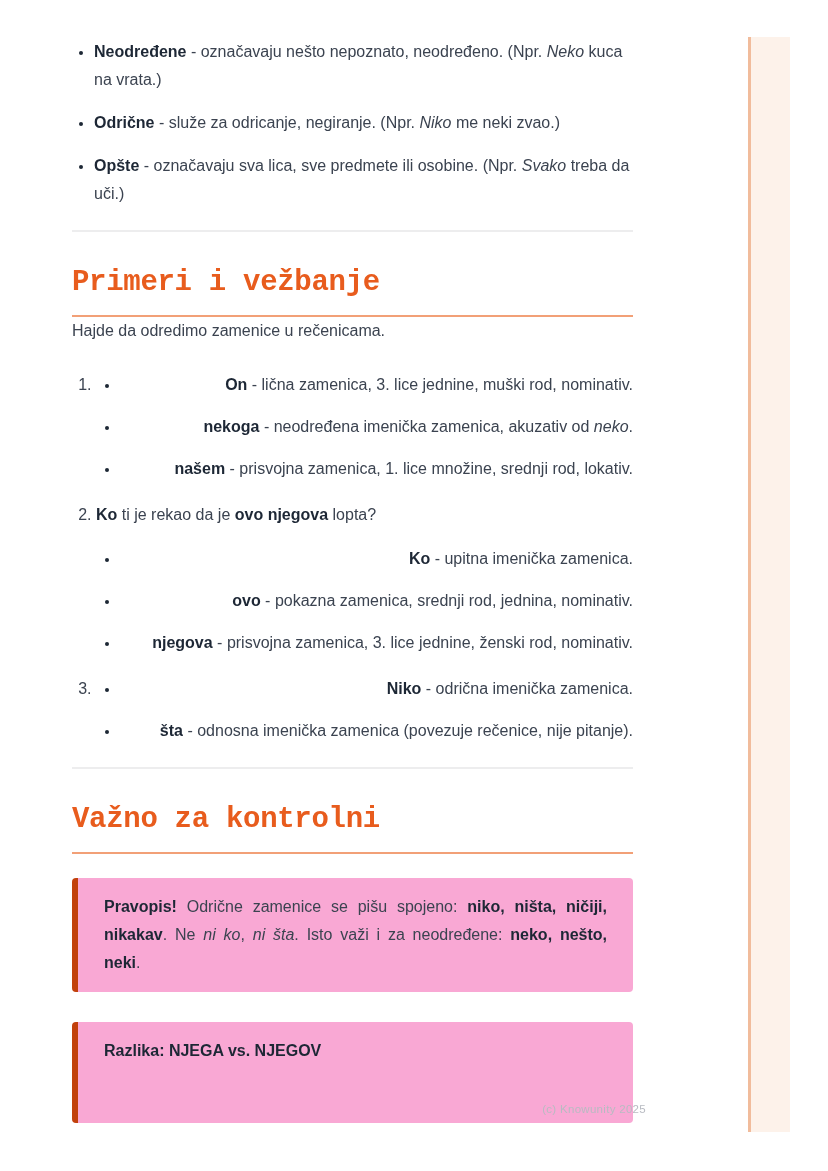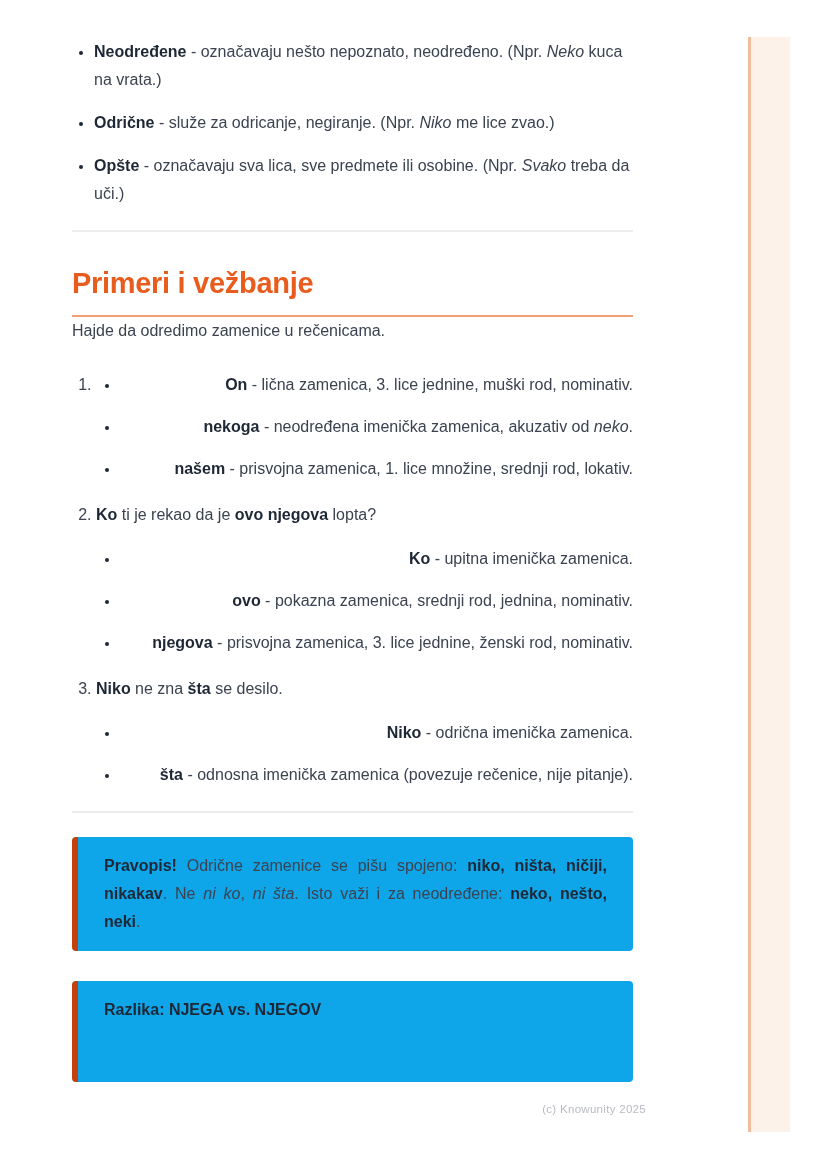--- a/index.html
+++ b/index.html
@@ -51,20 +51,21 @@
 
   h1.section-title {
     margin-top: 34px;
     font-size: 29px;
     line-height: 34px;
     font-weight: 700;
     color: #e85c1d;
     letter-spacing: -0.3px;
     padding-bottom: 15px;
     border-bottom: 2px solid #f2a077;
+    font-family: Liberation Mono, monospace;
   }
 
   p.intro { }
 
   ol.examples {
     margin-top: 26px;
     list-style: decimal;
     padding-left: 24px;
   }
   ol.examples > li { margin-bottom: 18px; }
@@ -73,21 +74,21 @@
   ul.analysis {
     margin-top: 16px;
     list-style: disc;
     padding-left: 24px;
     text-align: right;
   }
   ul.analysis > li { margin-bottom: 14px; }
   ul.analysis > li::marker { color: #1d2735; font-size: 14px; }
 
   .callout {
-    background: #0ea5e9;
+    background: #f9a8d4;
     border-left: 6px solid #c2410c;
     border-radius: 4px;
     padding: 15px 26px;
     margin-top: 24px;
   }
   .callout.justified p { text-align: justify; }
   .callout-2 {
     margin-top: 30px;
     padding-bottom: 58px;
   }
@@ -108,21 +109,21 @@
 <body>
 
 <div class="page">
 
   <div class="edge-stripe"></div>
 
   <div class="content">
 
     <ul class="top-bullets">
       <li><span class="seg-bold">Neodređene</span><span> - označavaju nešto nepoznato, neodređeno. (Npr. </span><span class="seg-italic">Neko</span><span> kuca na vrata.)</span></li>
-      <li><span class="seg-bold">Odrične</span><span> - služe za odricanje, negiranje. (Npr. </span><span class="seg-italic">Niko</span><span> me lice zvao.)</span></li>
+      <li><span class="seg-bold">Odrične</span><span> - služe za odricanje, negiranje. (Npr. </span><span class="seg-italic">Niko</span><span> me neki zvao.)</span></li>
       <li><span class="seg-bold">Opšte</span><span> - označavaju sva lica, sve predmete ili osobine. (Npr. </span><span class="seg-italic">Svako</span><span> treba da uči.)</span></li>
     </ul>
 
     <hr class="section-divider">
 
     <h1 class="section-title">Primeri i vežbanje</h1>
 
     <p class="intro">Hajde da odredimo zamenice u rečenicama.</p>
 
     <ol class="examples">
@@ -135,30 +136,30 @@
       </li>
       <li>
         <div class="sentence"><span class="seg-bold">Ko</span><span> ti je rekao da je </span><span class="seg-bold">ovo njegova</span><span> lopta?</span></div>
         <ul class="analysis">
           <li><span class="seg-bold">Ko</span><span> - upitna imenička zamenica.</span></li>
           <li><span class="seg-bold">ovo</span><span> - pokazna zamenica, srednji rod, jednina, nominativ.</span></li>
           <li><span class="seg-bold">njegova</span><span> - prisvojna zamenica, 3. lice jednine, ženski rod, nominativ.</span></li>
         </ul>
       </li>
       <li>
-        <div class="sentence"><span class="seg-bold">Niko</span><span> ne zna </span><span class="seg-bold">šta</span><span> se desilo.</span></div>
         <ul class="analysis">
           <li><span class="seg-bold">Niko</span><span> - odrična imenička zamenica.</span></li>
           <li><span class="seg-bold">šta</span><span> - odnosna imenička zamenica (povezuje rečenice, nije pitanje).</span></li>
         </ul>
       </li>
     </ol>
 
     <hr class="section-divider">
 
+    <h1 class="section-title">Važno za kontrolni</h1>
 
     <div class="callout justified">
       <p><span class="seg-bold">Pravopis!</span><span> Odrične zamenice se pišu spojeno: </span><span class="seg-bold">niko, ništa, ničiji, nikakav</span><span>. Ne </span><span class="seg-italic">ni ko</span><span>, </span><span class="seg-italic">ni šta</span><span>. Isto važi i za neodređene: </span><span class="seg-bold">neko, nešto, neki</span><span>.</span></p>
     </div>
 
     <div class="callout callout-2">
       <div class="callout-heading">Razlika: NJEGA vs. NJEGOV</div>
 
     </div>
 

